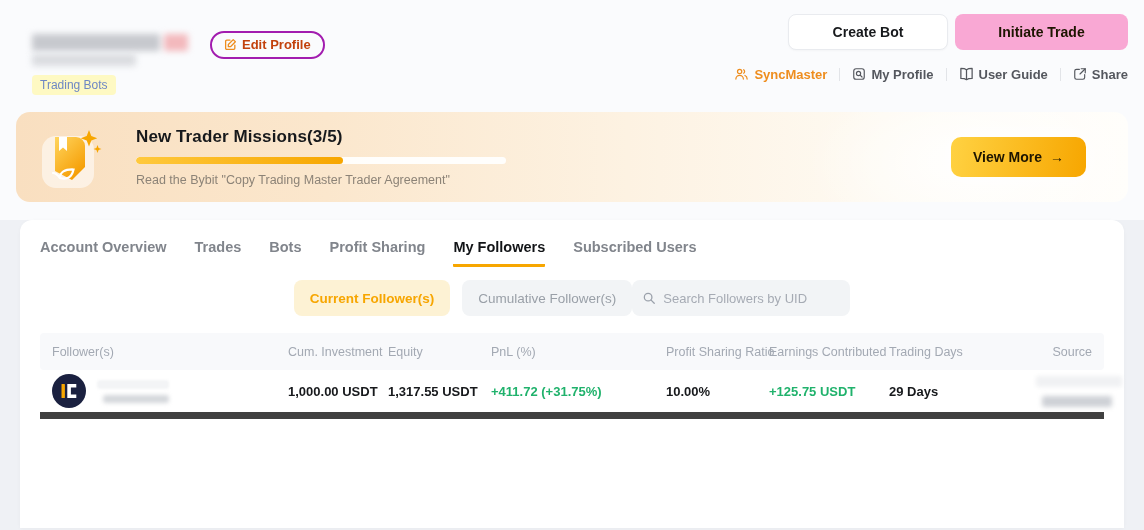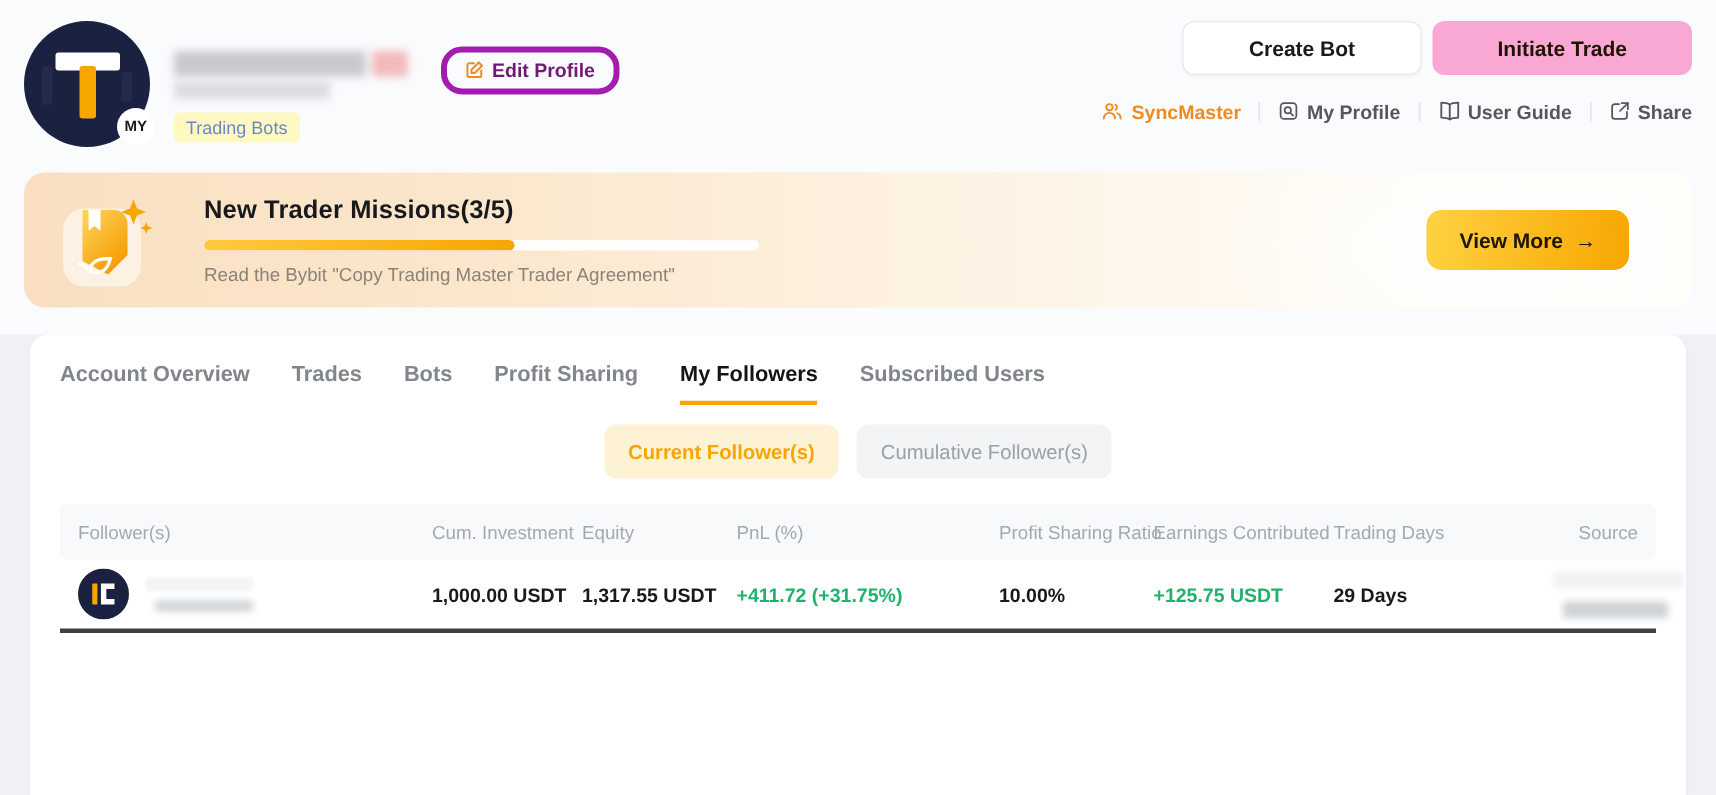--- a/index.html
+++ b/index.html
@@ -32,23 +32,23 @@
   .blur-name-b { width: 24px; height: 17px; background: #f3b9bd; border-radius: 2px; }
   .blur-line2 { width: 104px; height: 12px; background: #dadce0; border-radius: 2px; filter: blur(3px); margin-top: 3px; }
   .category-badge {
     display: inline-block; margin-top: 9px; background: #fef9c3; color: #6e87c4;
     font-size: 12px; font-weight: 500; padding: 3px 8px; border-radius: 4px;
   }
 
   .edit-profile-btn {
     margin-left: 22px; margin-top: 17px;
     display: inline-flex; align-items: center; gap: 5px;
-    border: 4px solid #a21caf; border-radius: 14px; background: transparent;
+    border: 2px solid #a21caf; border-radius: 14px; background: transparent;
     padding: 4px 12px 5px; cursor: pointer;
-    color: #701a75; font-size: 13px; font-weight: 700; font-family: "Liberation Sans", sans-serif;
+    color: #c2410c; font-size: 13px; font-weight: 700; font-family: "Liberation Sans", sans-serif;
   }
 
   .header-actions { display: flex; flex-direction: column; align-items: flex-end; }
   .action-buttons { display: flex; gap: 7px; }
   .btn { height: 36px; border-radius: 8px; font-size: 14px; font-weight: 700; font-family: "Liberation Sans", sans-serif; cursor: pointer; }
   .btn-create { width: 160px; background: #ffffff; border: 1px solid #e9ebef; color: #17191c; box-shadow: 0 1px 2px rgba(20,22,26,.03); }
   .btn-initiate { width: 173px; background: #f9a8d4; border: none; color: #1d1500; }
 
   .quick-links { display: flex; align-items: center; margin-top: 15px; height: 18px; }
   .quick-link { display: inline-flex; align-items: center; gap: 5px; font-size: 13px; font-weight: 600; color: #54575e; cursor: pointer; }
@@ -101,45 +101,38 @@
 
   .table { margin-top: 17px; }
   .thead, .trow {
     display: grid;
     grid-template-columns: 236px 100px 103px 175px 103px 120px 147px 1fr;
     align-items: center;
   }
   .thead { background: #f8f9fb; border-radius: 4px; height: 37px; }
   .th { font-size: 12.5px; color: #a3a9b3; padding: 0 12px; white-space: nowrap; }
   .th.right, .td.right { text-align: right; }
-  .trow { height: 49px; border-bottom: 3px solid #404040; }
+  .trow { height: 49px; border-bottom: 7px solid #404040; }
   .td { font-size: 13px; font-weight: 700; color: #17191c; padding: 0 12px; white-space: nowrap; }
   .td.pos { color: #20b26c; }
 
   .follower-cell { display: flex; align-items: center; gap: 11px; }
   .row-avatar { flex: 0 0 auto; width: 34px; height: 34px; }
   .row-name-blur .line1 { width: 72px; height: 9px; background: #f3f4f6; border-radius: 3px; filter: blur(1px); }
   .row-name-blur .line2 { width: 66px; height: 8px; background: #d4d7db; border-radius: 3px; filter: blur(2px); margin-top: 6px; margin-left: 6px; }
   .source-blur { display: flex; flex-direction: column; align-items: flex-end; gap: 9px; }
   .source-blur .line1 { width: 86px; height: 11px; background: #f0f1f3; border-radius: 2px; filter: blur(2px); }
   .source-blur .line2 { width: 70px; height: 11px; background: #ced1d6; border-radius: 2px; filter: blur(2.5px); margin-right: 10px; }
 </style>
 </head>
 <body>
 
 <div class="top-section">
   <div class="header-row">
     <div class="profile-block">
-      <div class="avatar">
-        <div class="bg-stripe1"></div>
-        <div class="bg-stripe2"></div>
-        <div class="t-cap"></div>
-        <div class="t-stem"></div>
-        <div class="avatar-badge">MY</div>
-      </div>
       <div class="name-col">
         <div class="blur-line1">
           <div class="blur-name-a"></div>
             <div class="blur-name-b"></div>
         </div>
         <div class="blur-line2"></div>
         <span class="category-badge">Trading Bots</span>
       </div>
       <button class="edit-profile-btn">
         <svg width="13" height="13" viewBox="0 0 24 24" fill="none" stroke="#ee8d1e" stroke-width="2.4" stroke-linecap="round" stroke-linejoin="round">
@@ -234,20 +227,27 @@
     <div class="tab">Profit Sharing</div>
     <div class="tab active">My Followers</div>
     <div class="tab">Subscribed Users</div>
   </div>
 
   <div class="filters-row">
     <div class="pills">
       <div class="pill active">Current Follower(s)</div>
       <div class="pill">Cumulative Follower(s)</div>
     </div>
+    <div class="search-box">
+      <svg width="14" height="14" viewBox="0 0 24 24" fill="none" stroke="#9aa0aa" stroke-width="2.2" stroke-linecap="round">
+          <circle cx="10.5" cy="10.5" r="6.5"></circle>
+          <path d="M15.6 15.6L21 21"></path>
+        </svg>
+      <input type="text" placeholder="Search Followers by UID" style="">
+    </div>
   </div>
 
   <div class="table">
     <div class="thead">
       <div class="th">Follower(s)</div>
       <div class="th">Cum. Investment</div>
       <div class="th">Equity</div>
       <div class="th">PnL (%)</div>
       <div class="th">Profit Sharing Ratio</div>
       <div class="th">Earnings Contributed</div>

